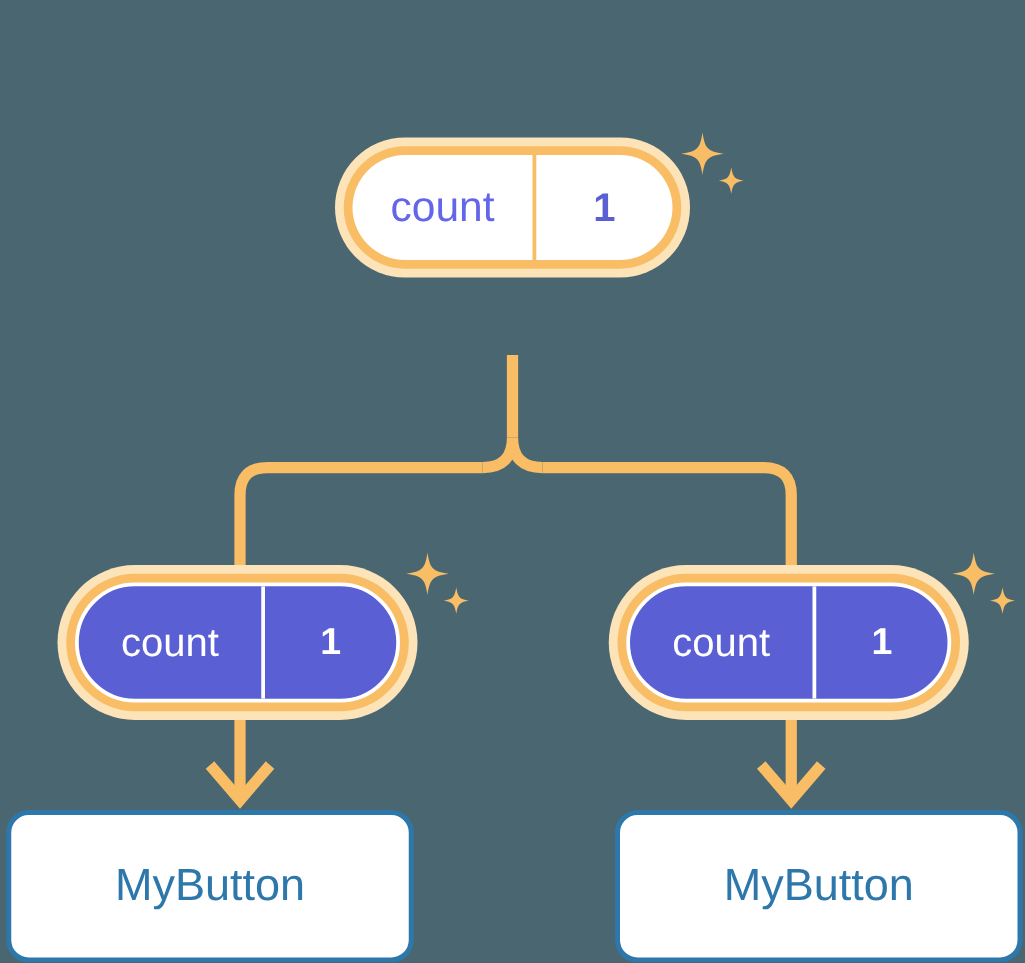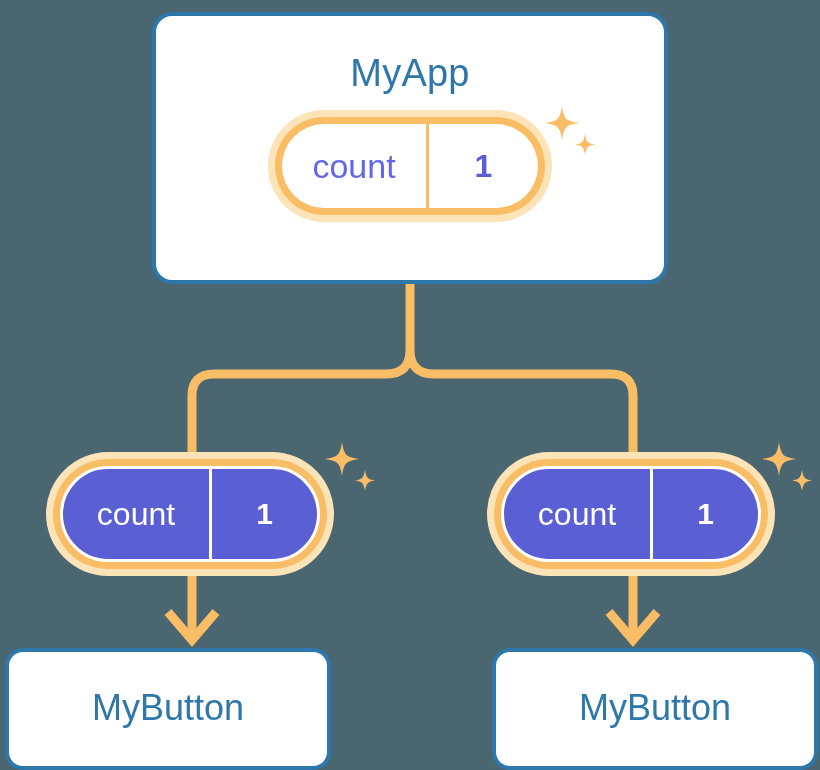--- a/index.html
+++ b/index.html
@@ -186,23 +186,20 @@
 
     <path d="M434,374 L611,374 q22,0 22,22 L633,452" fill="none" stroke="#f9bd65" stroke-width="9" stroke-linecap="butt" stroke-linejoin="round"></path>
 
     <path d="M192,574 L192,638" fill="none" stroke="#f9bd65" stroke-width="9" stroke-linecap="butt"></path>
     <path d="M168,612 L192,640 L216,612" fill="none" stroke="#f9bd65" stroke-width="9" stroke-linecap="butt" stroke-linejoin="miter"></path>
 
     <path d="M633,574 L633,638" fill="none" stroke="#f9bd65" stroke-width="9" stroke-linecap="butt"></path>
     <path d="M609,612 L633,640 L657,612" fill="none" stroke="#f9bd65" stroke-width="9" stroke-linecap="butt" stroke-linejoin="miter"></path>
   </svg>
 
-  <div class="card" id="app-card">
-    <div class="app-title">MyApp</div>
-  </div>
 
   <div class="pill-wrap pill-hollow" id="pill-app">
     <div class="pill-ring">
       <div class="pill-body">
         <div class="pill-key">count</div>
         <div class="pill-val">1</div>
       </div>
     </div>
   </div>
 

